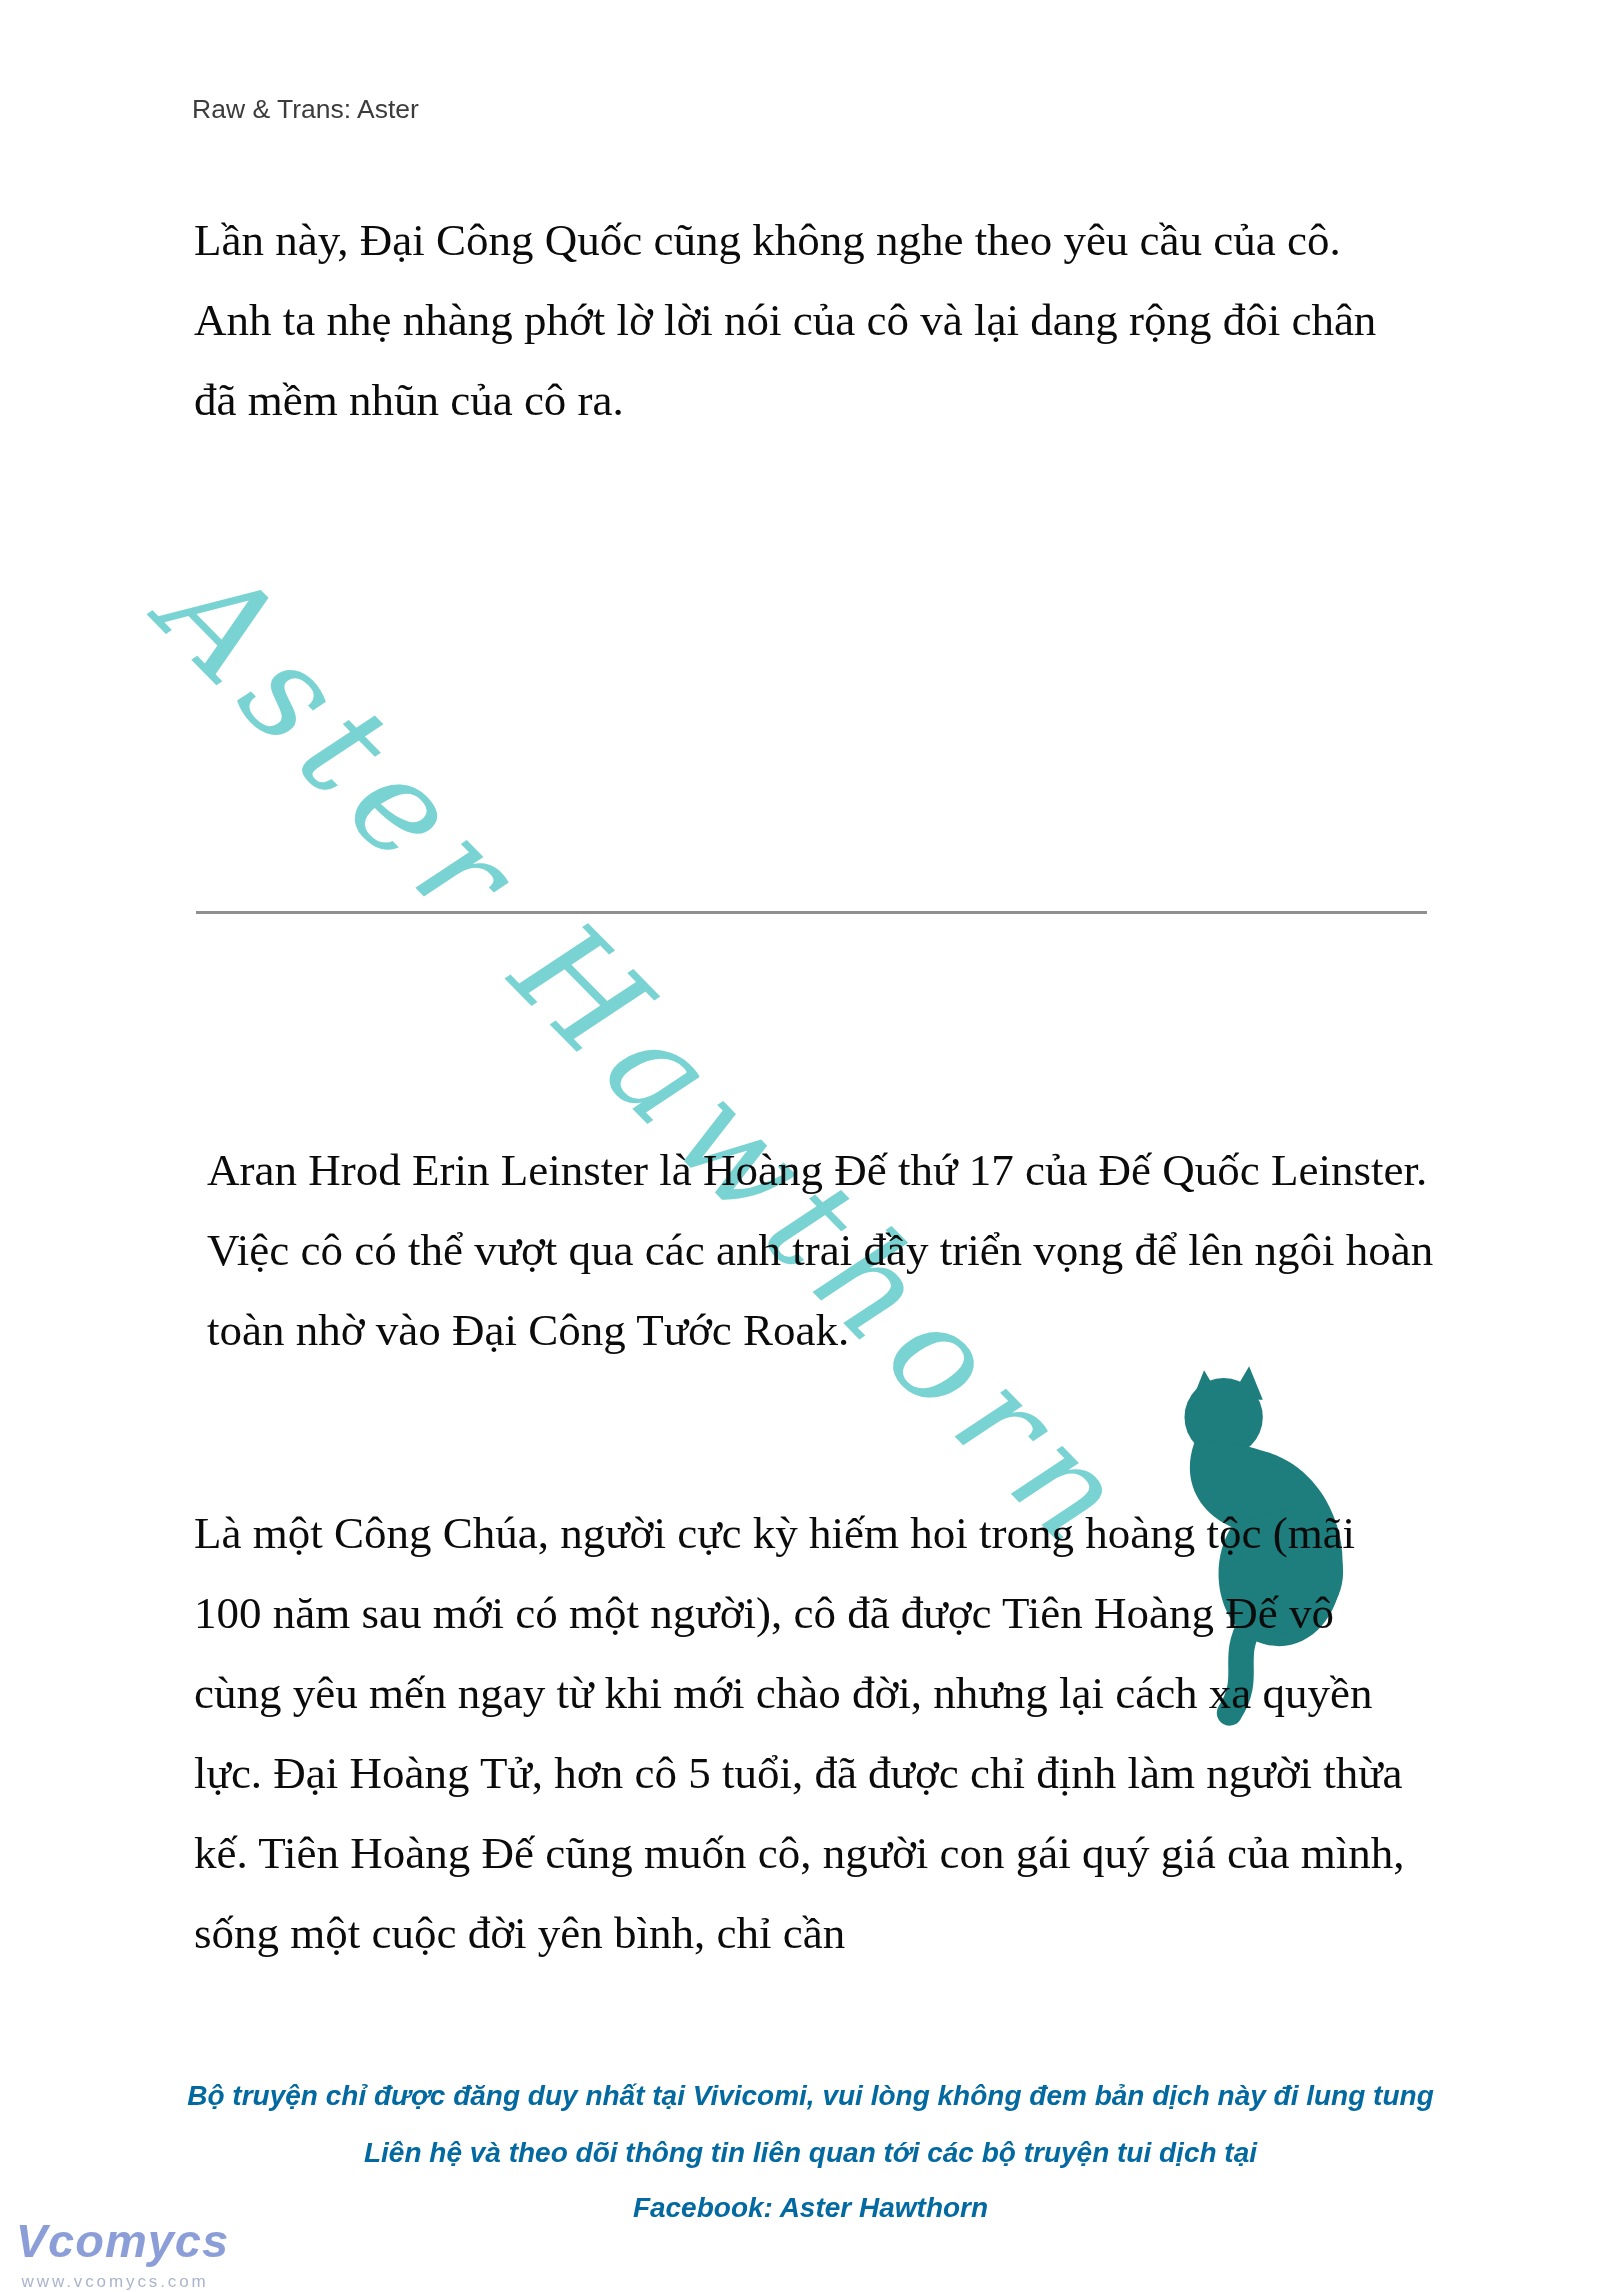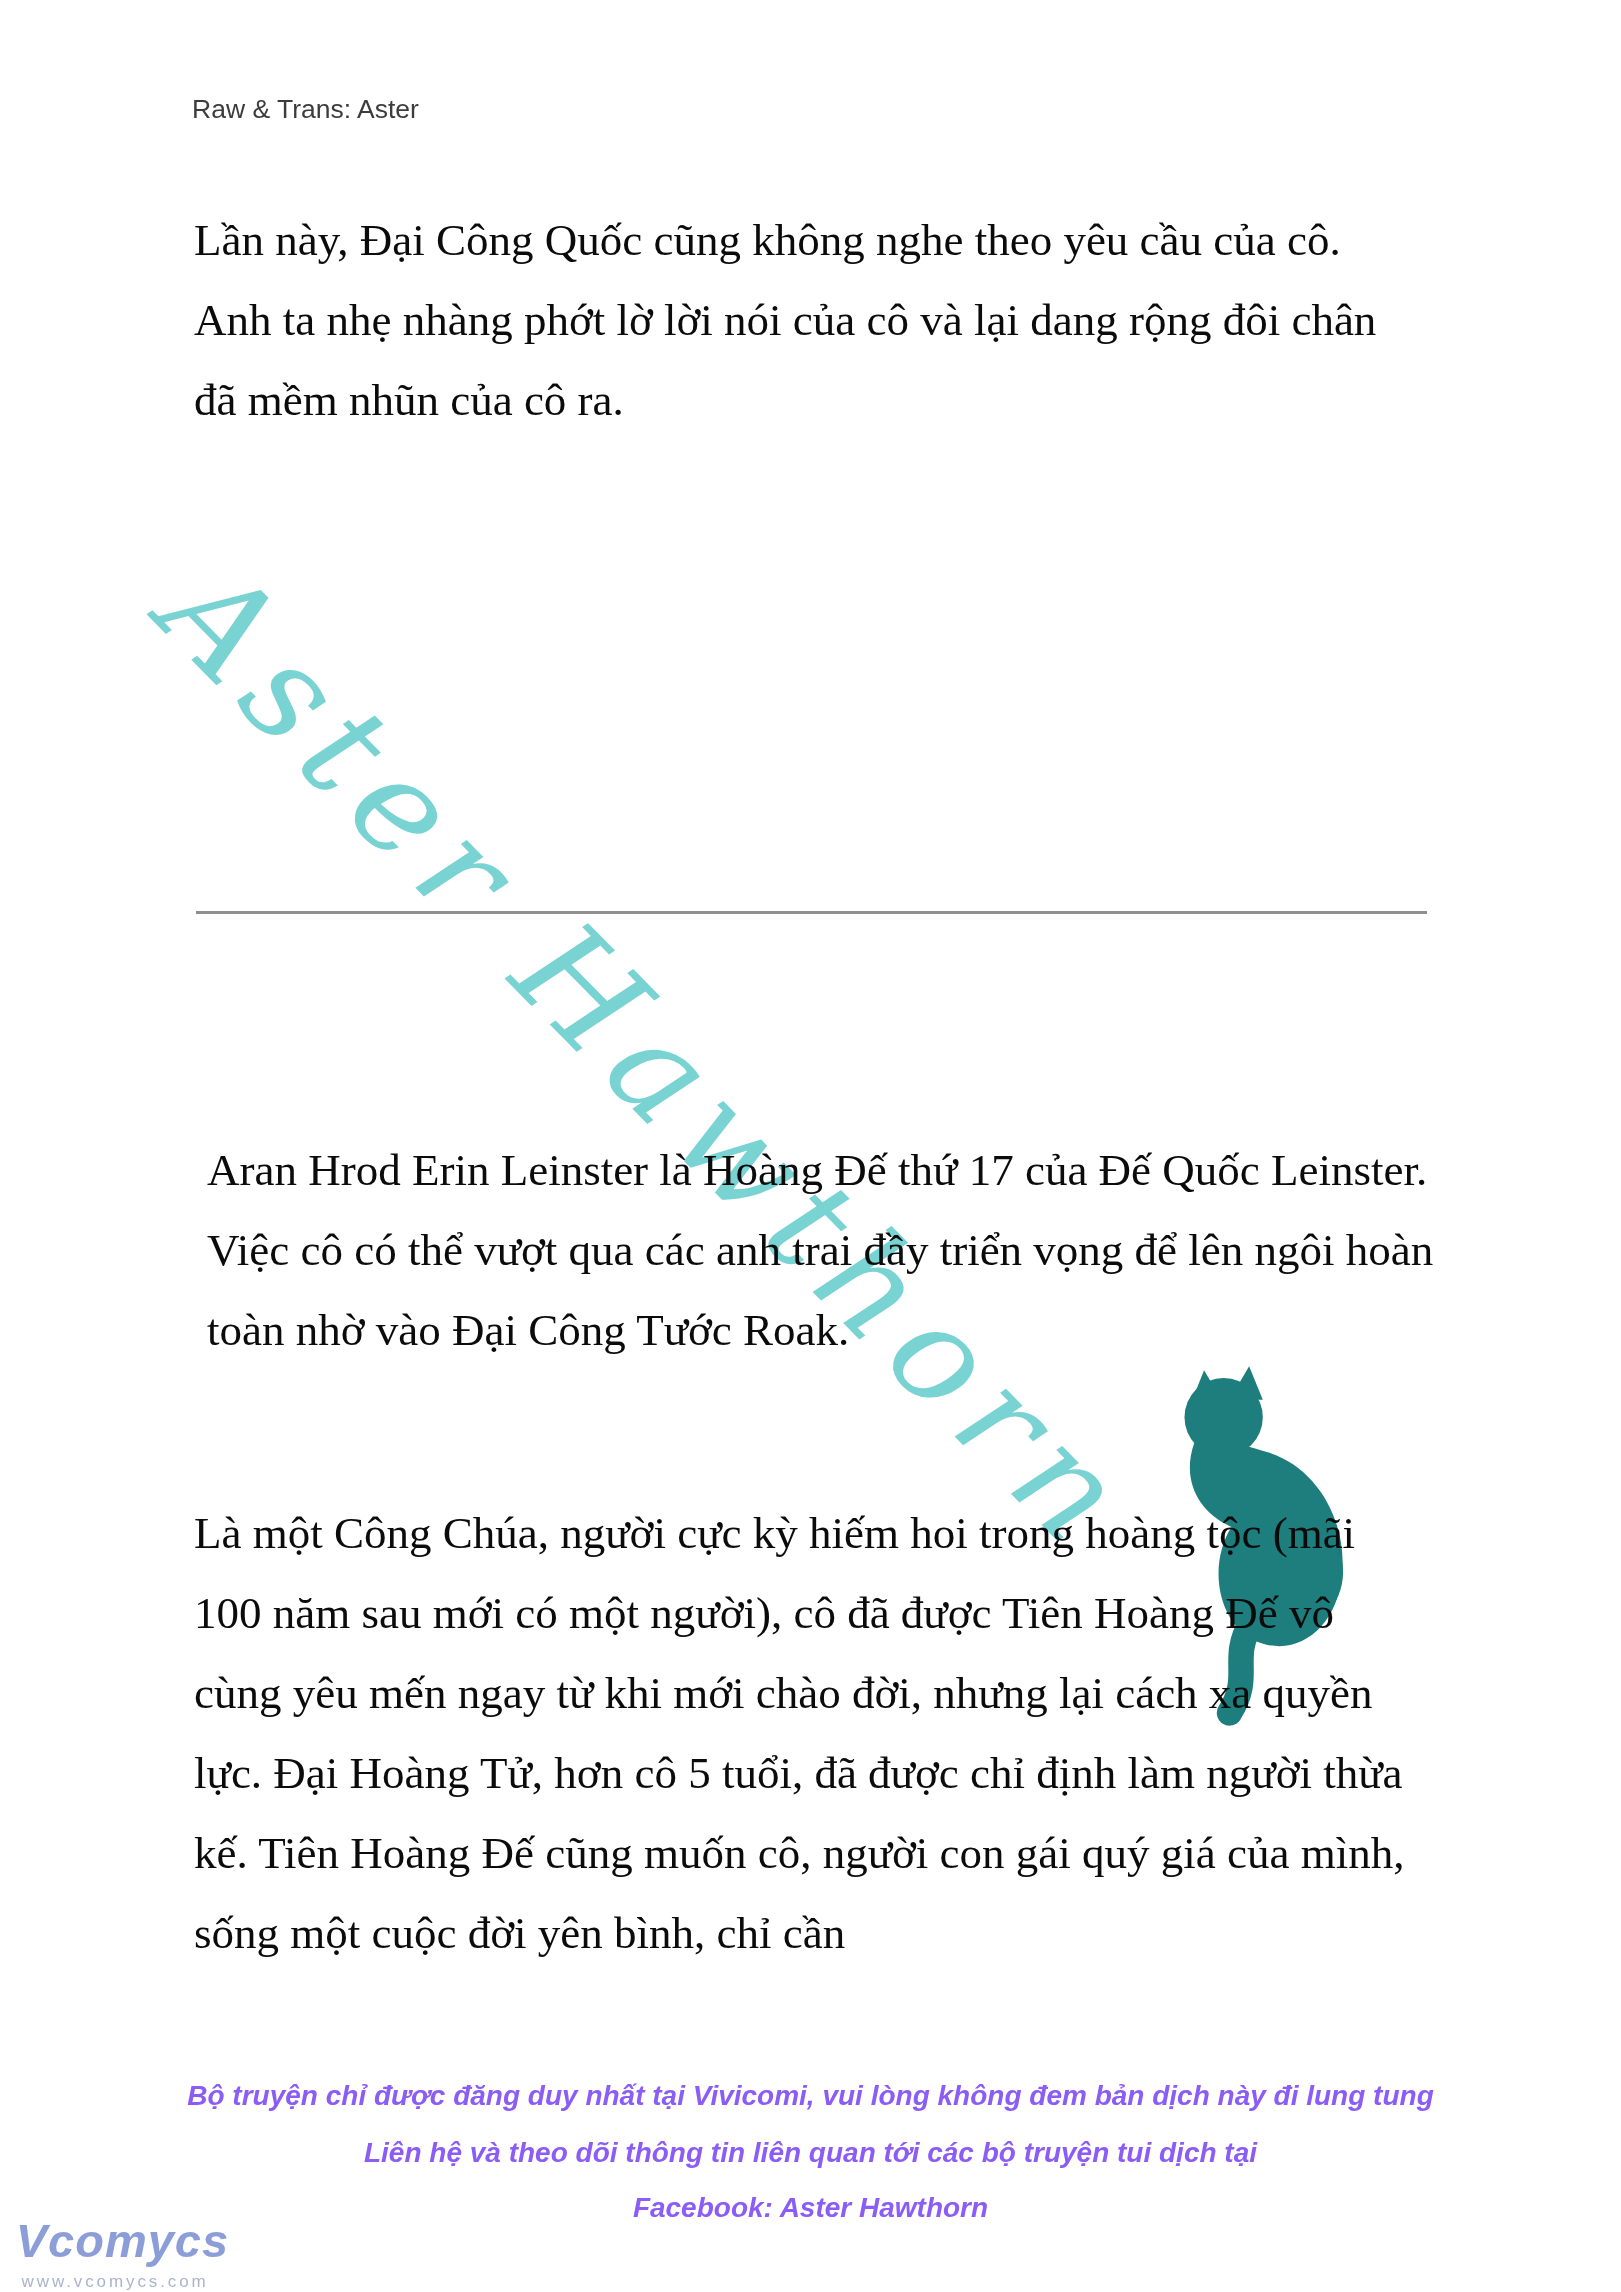--- a/index.html
+++ b/index.html
@@ -39,21 +39,21 @@
     white-space:nowrap; z-index:1;
   }
   .cat {
     position:absolute; left:1161px; top:1364px; z-index:2;
   }
   .footer-line {
     position:absolute; left:0; width:1621px;
     text-align:center; white-space:nowrap;
     font-family:"Liberation Sans","DejaVu Sans",sans-serif;
     font-weight:bold; font-style:italic;
-    font-size:28px; color:#8b5cf6; z-index:4;
+    font-size:28px; color:#0369a1; z-index:4;
   }
   #f1 { top:2080px; }
   #f2 { top:2137px; }
   #f3 { top:2192px; }
   .logo {
     position:absolute; left:15.7px; top:2213px;
     font-family:"Liberation Sans","DejaVu Sans",sans-serif;
     font-weight:bold; font-style:italic;
     font-size:47px; letter-spacing:1px;
     color:#8c9ed8; z-index:4;

